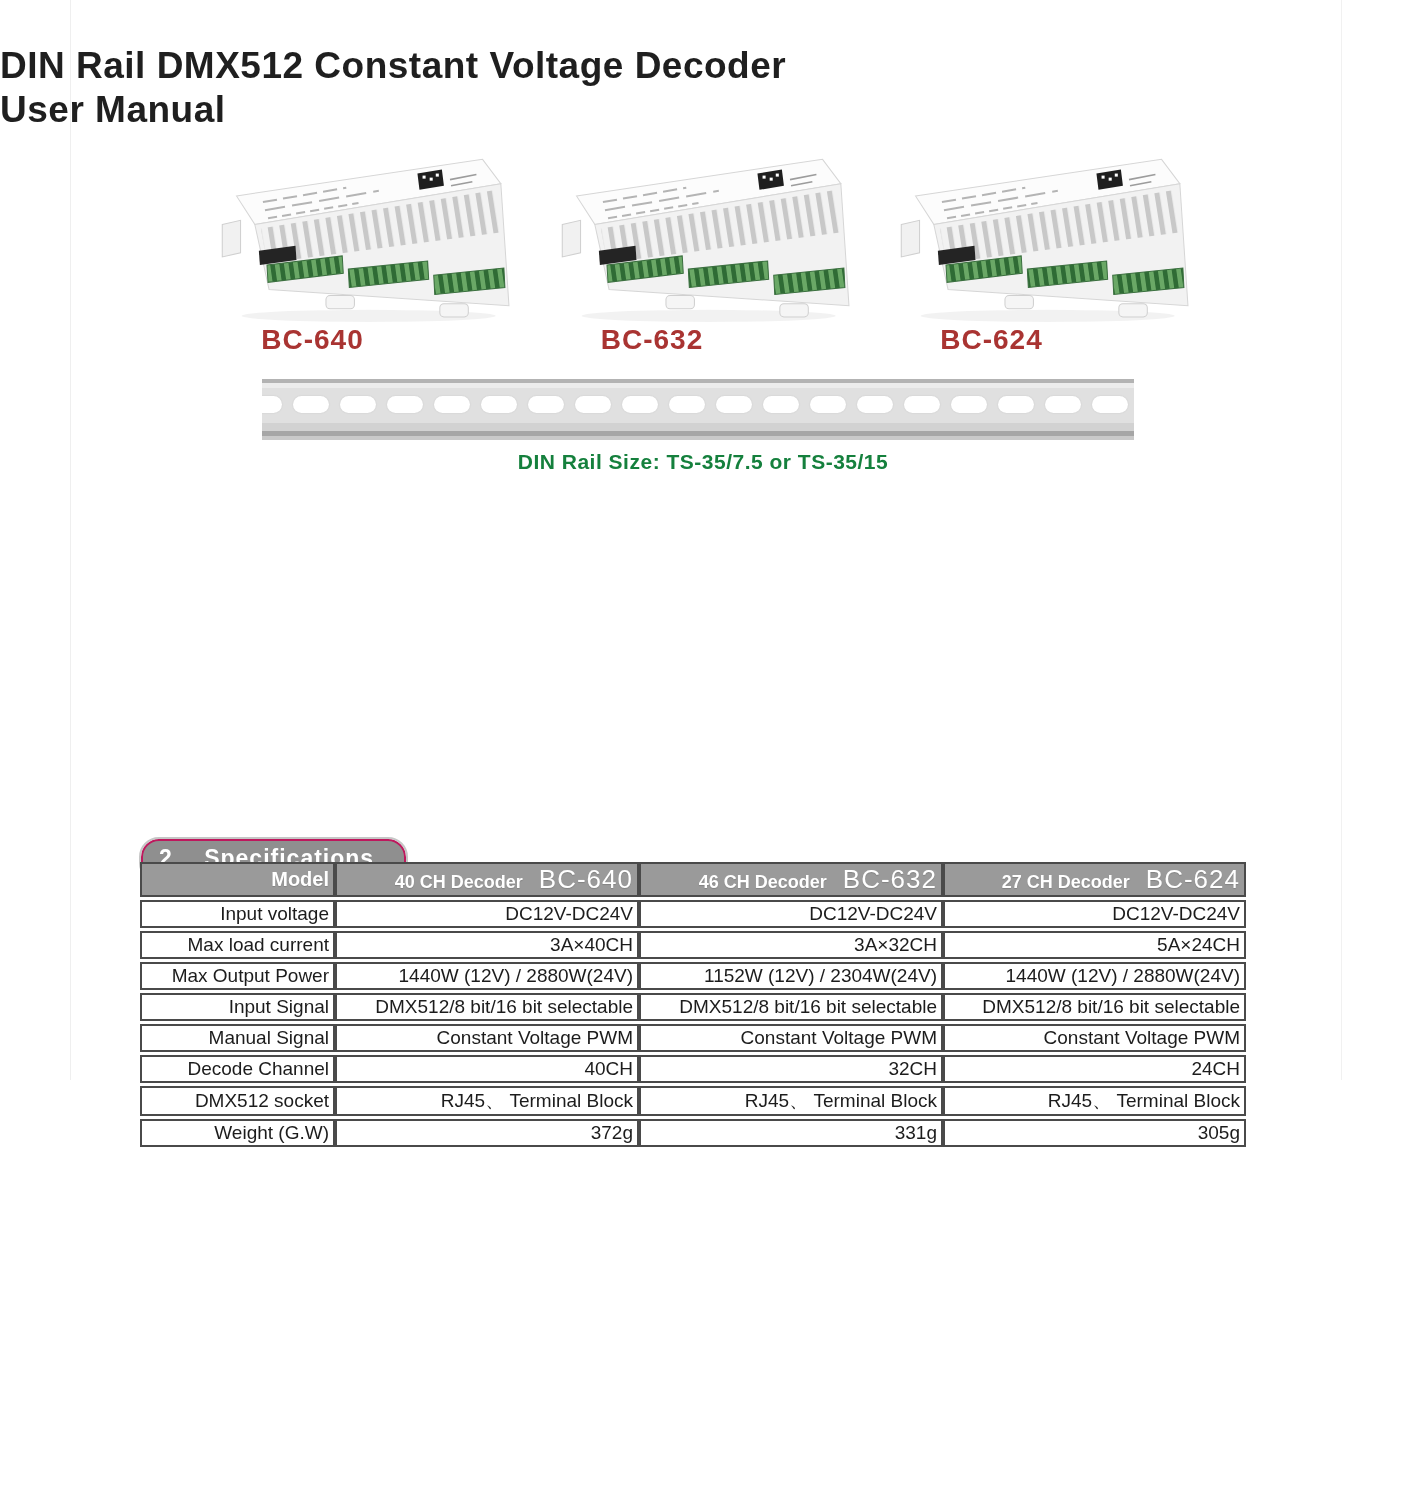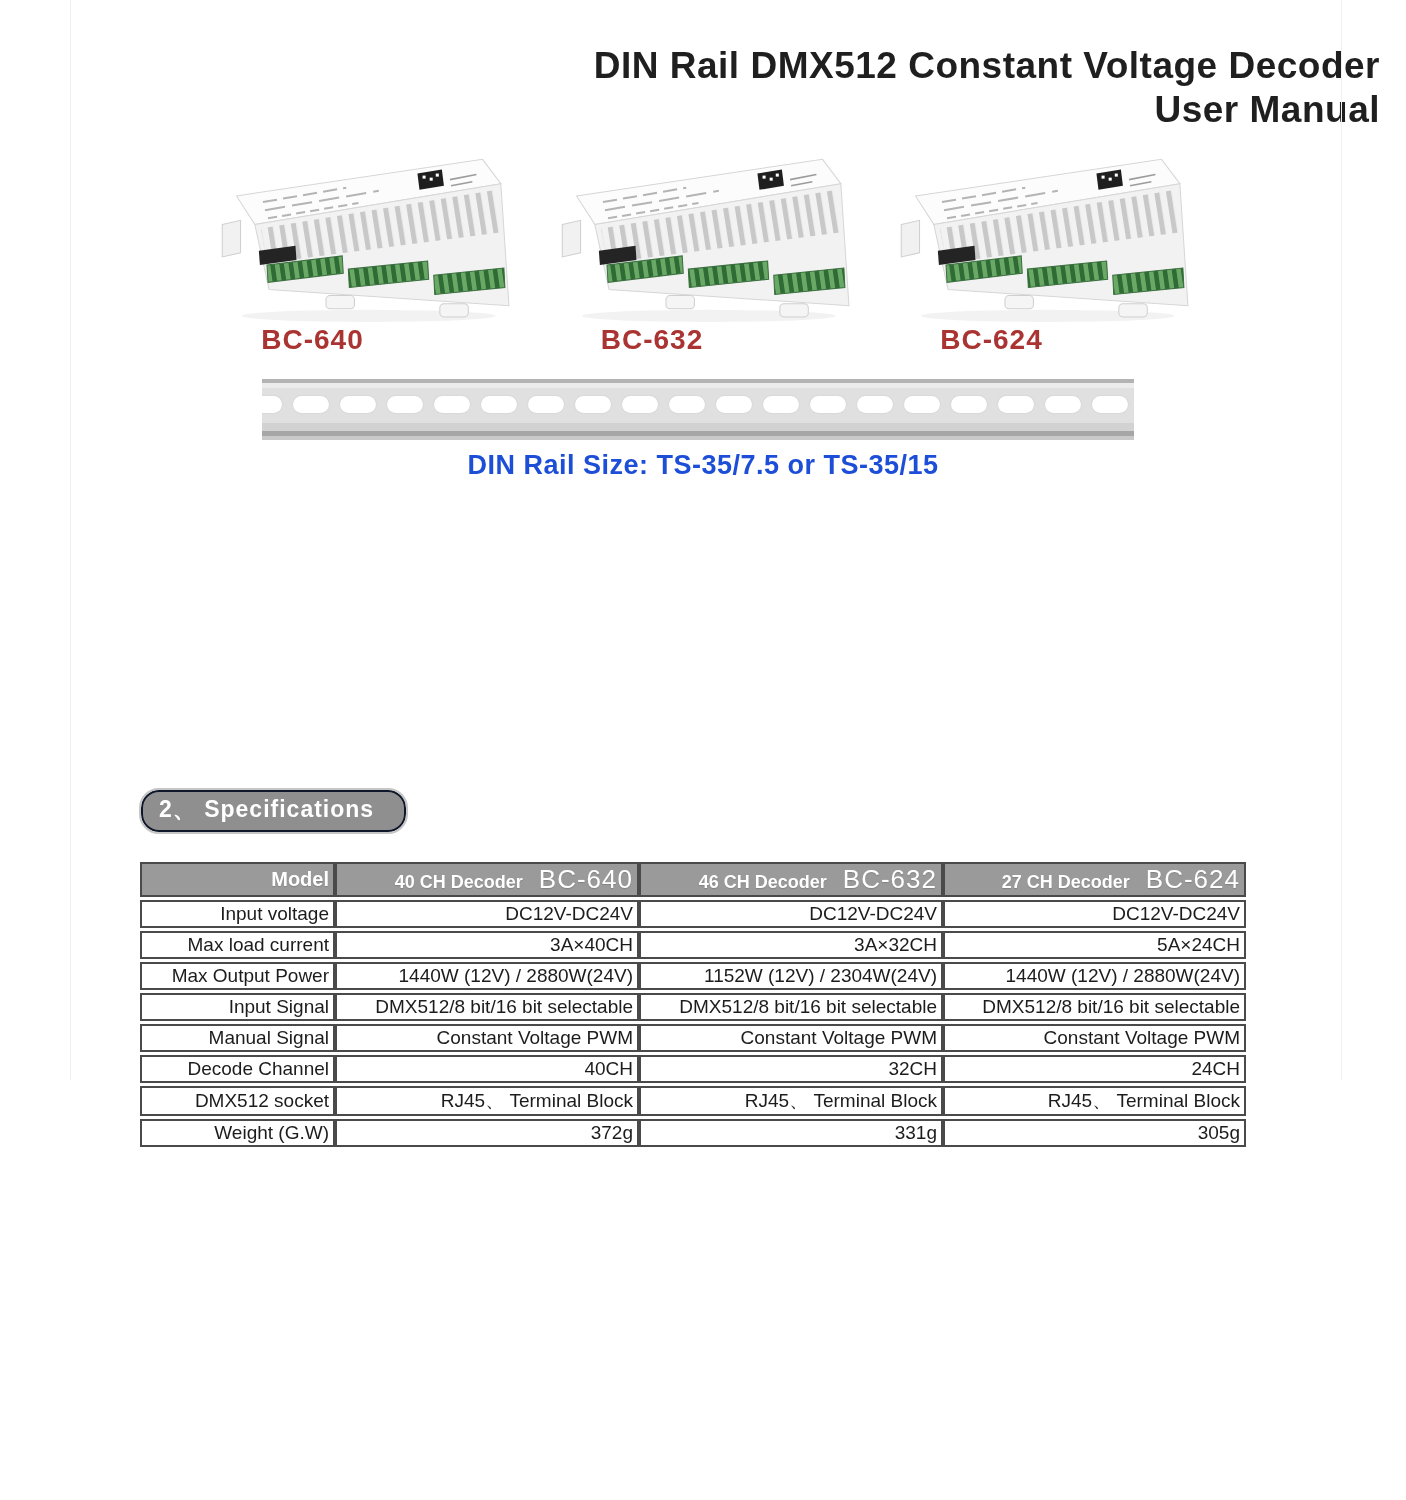--- a/index.html
+++ b/index.html
@@ -4,21 +4,21 @@
 <style>
   html,body{margin:0;padding:0;background:#fff;}
   .page{
     position:relative;width:1406px;height:1500px;background:#ffffff;
     font-family:"Liberation Sans", sans-serif;overflow:hidden;
   }
   .page::before{content:"";position:absolute;left:70px;top:0;height:1080px;width:1px;background:#efefef;}
   .page::after{content:"";position:absolute;left:1341px;top:0;height:1080px;width:1px;background:#f1f1f1;}
 
   
-  .title-block{position:absolute;top:44px;left:0;width:1380px;text-align:right;color:#1f1f1f;}
+  .title-block{position:absolute;top:44px;left:0;width:1380px;text-align:left;color:#1f1f1f;}
   .title-line{font-size:37px;line-height:44px;font-weight:bold;letter-spacing:0.5px;}
 
   
   .products-row{position:absolute;top:136px;left:206px;width:984px;display:flex;justify-content:space-between;}
   .product{width:305px;margin:0;display:flex;flex-direction:column;}
   .device{width:305px;height:190px;display:block;}
   .model-label{
     font-size:28px;font-weight:bold;color:var(--red,#a93432);
     text-align:center;margin-top:-2px;transform:translateX(-46px);letter-spacing:1px;
   }
@@ -26,27 +26,27 @@
   
   .din-rail{
     position:absolute;left:262px;top:379px;width:872px;height:61px;overflow:hidden;
     background:linear-gradient(#b3b3b3 0 4px,#ececec 4px 9px,#e0e0e0 9px 44px,
                #d2d2d2 44px 52px,#a6a6a6 52px 57px,#c9c9c9 57px);
   }
   .slots{position:absolute;left:-16px;top:17px;display:flex;gap:11px;}
   .slot{width:36px;height:17px;background:#fff;border-radius:9px;flex:0 0 auto;
         box-shadow:0 0 2px rgba(0,0,0,0.10);}
   .rail-caption{position:absolute;top:450px;left:0;width:1406px;text-align:center;
-        font-size:27px;font-weight:600;color:#1d4ed8;letter-spacing:0.5px;}
+        font-size:21px;font-weight:600;color:#15803d;letter-spacing:0.5px;}
 
   
   .spec-pill{
-    position:absolute;left:141px;top:790px;display:inline-block;
+    position:absolute;left:141px;top:839px;display:inline-block;
     background:var(--pill-gray,#8f8f8f);color:#fff;font-size:23px;font-weight:bold;
-    padding:2px 30px 5px 16px;border-radius:18px;border:2px solid #0f172a;
+    padding:2px 30px 5px 16px;border-radius:18px;border:2px solid #be185d;
     outline:2px solid #c6c6c6;letter-spacing:1px;text-align:center;
   }
   .spec-table{
     position:absolute;left:140px;top:859px;width:1106px;table-layout:fixed;
     border-collapse:separate;border-spacing:0 3px;font-size:19px;color:#1c1c1c;
   }
   .spec-table th,.spec-table td{
     border:2px solid #4a4a4a;padding:0 4px;height:24px;vertical-align:middle;
     white-space:nowrap;overflow:visible;text-align:right;
   }

